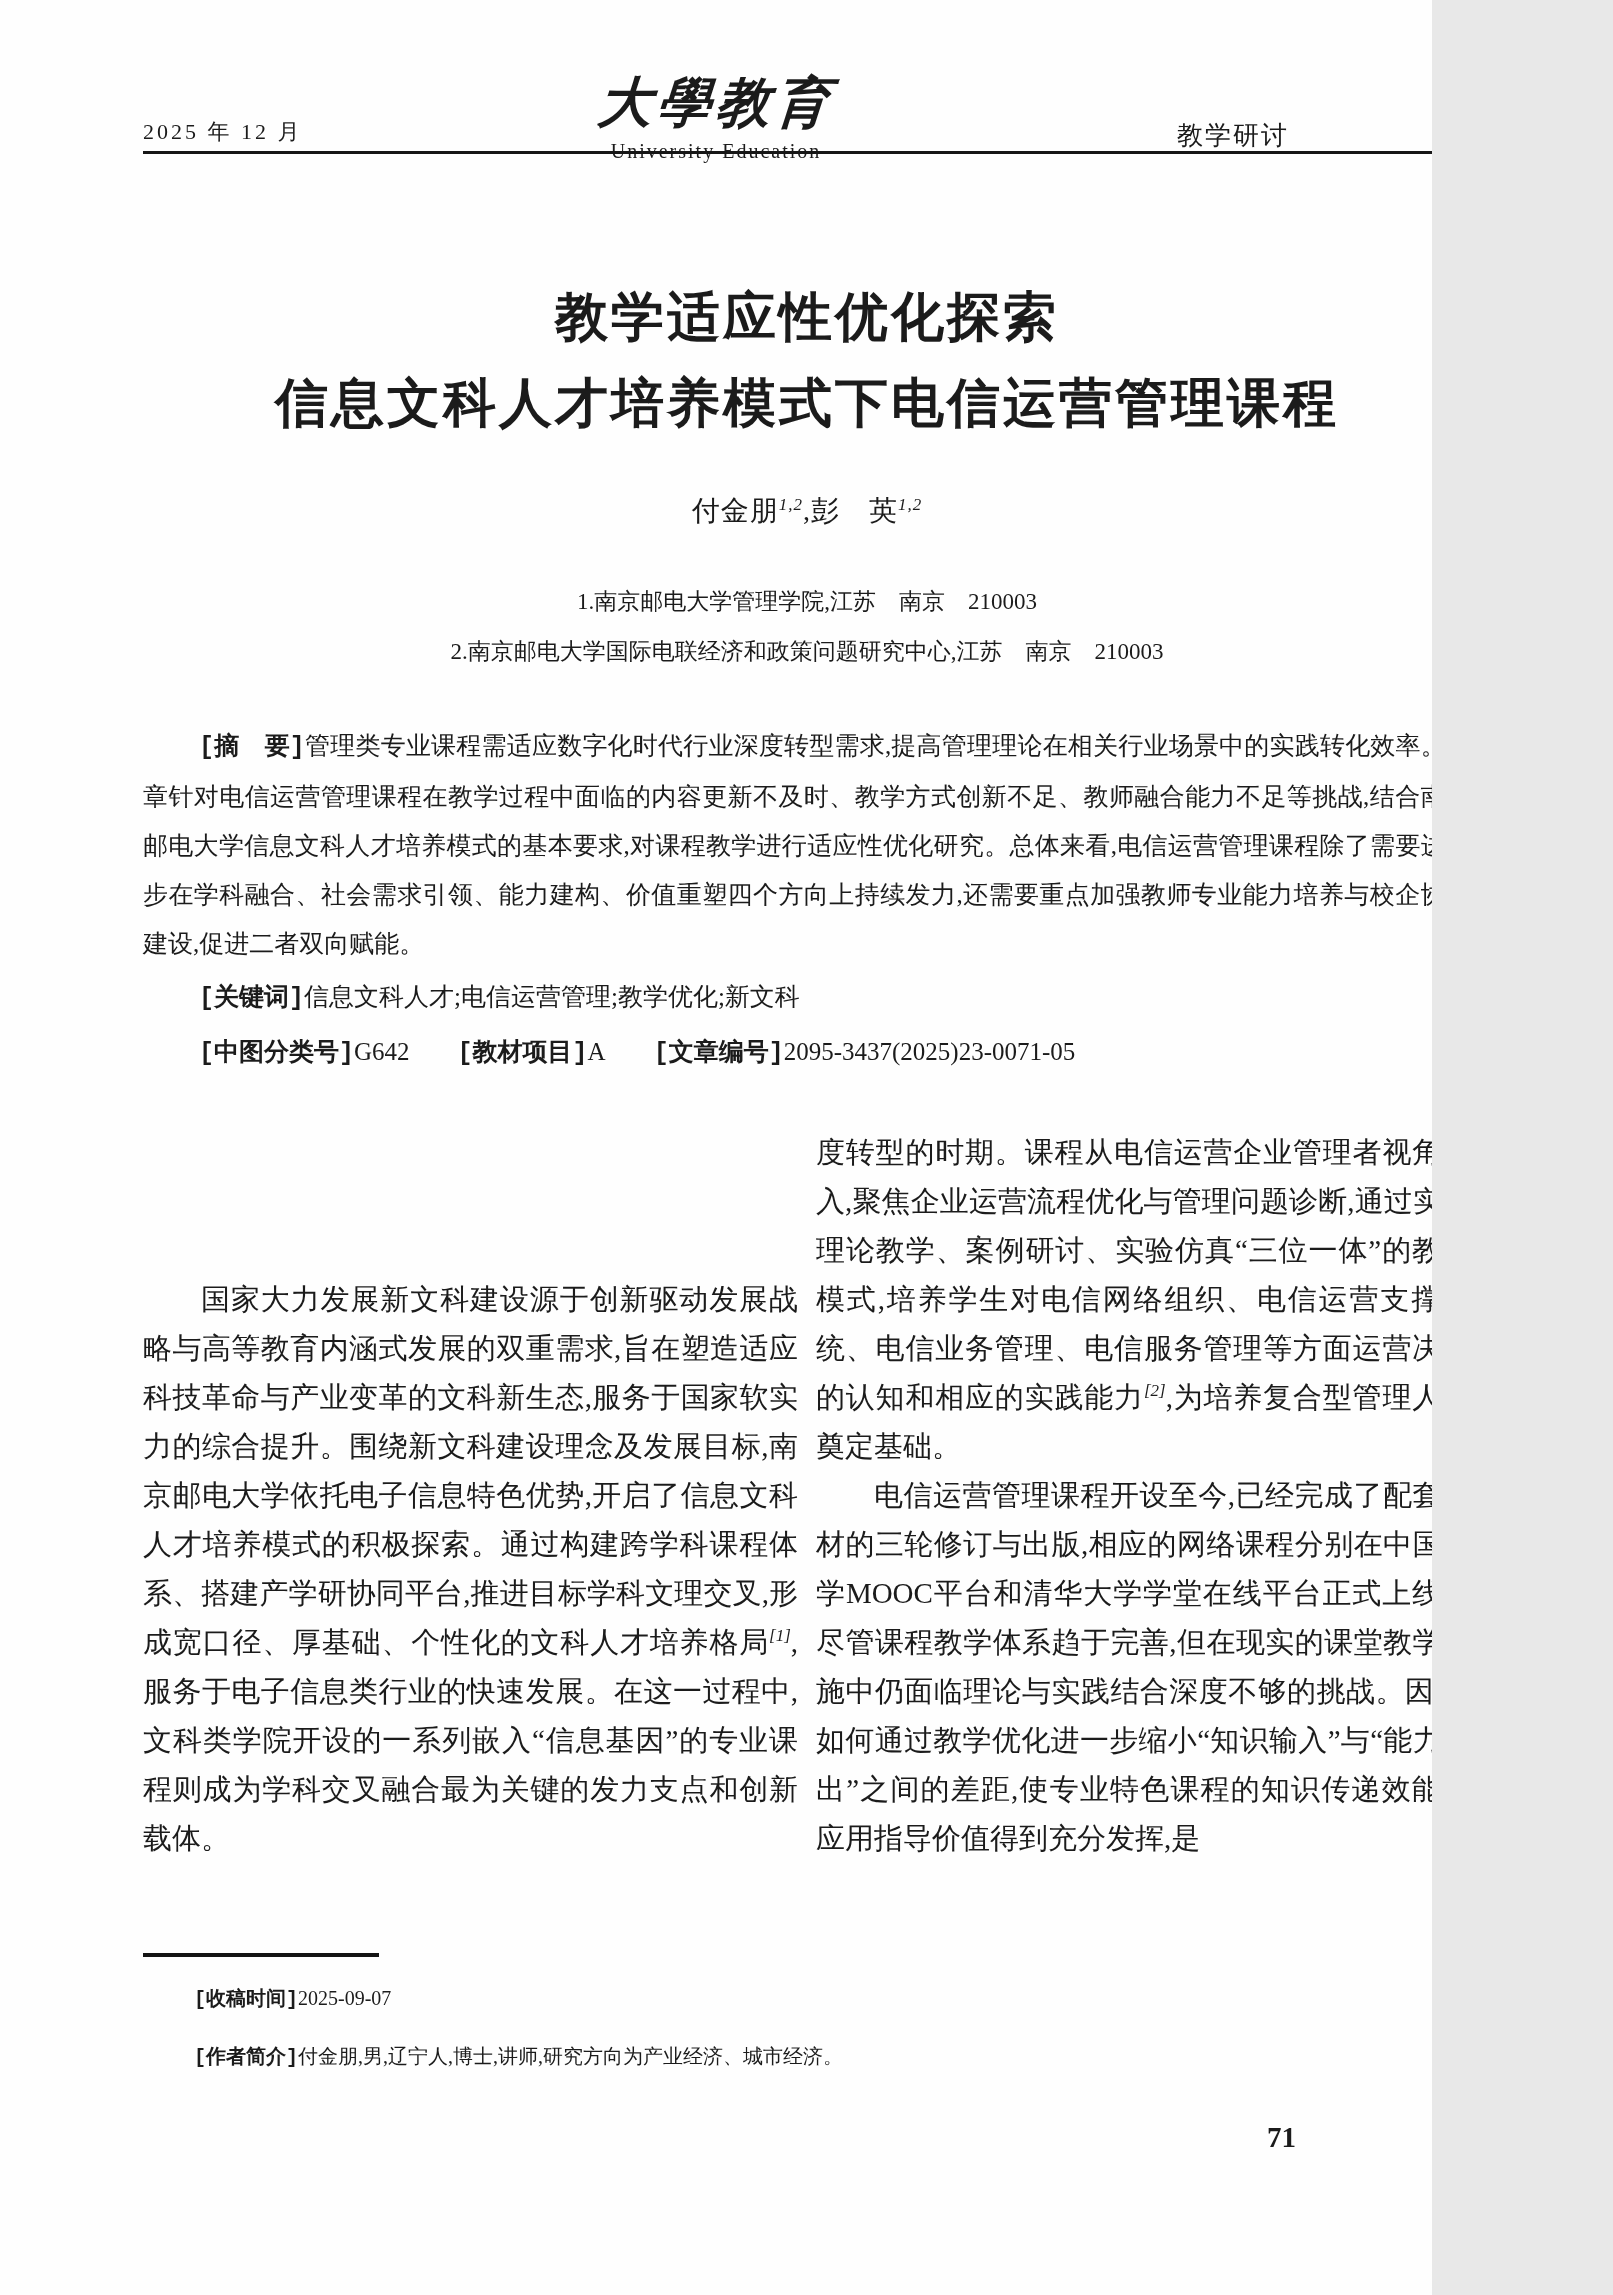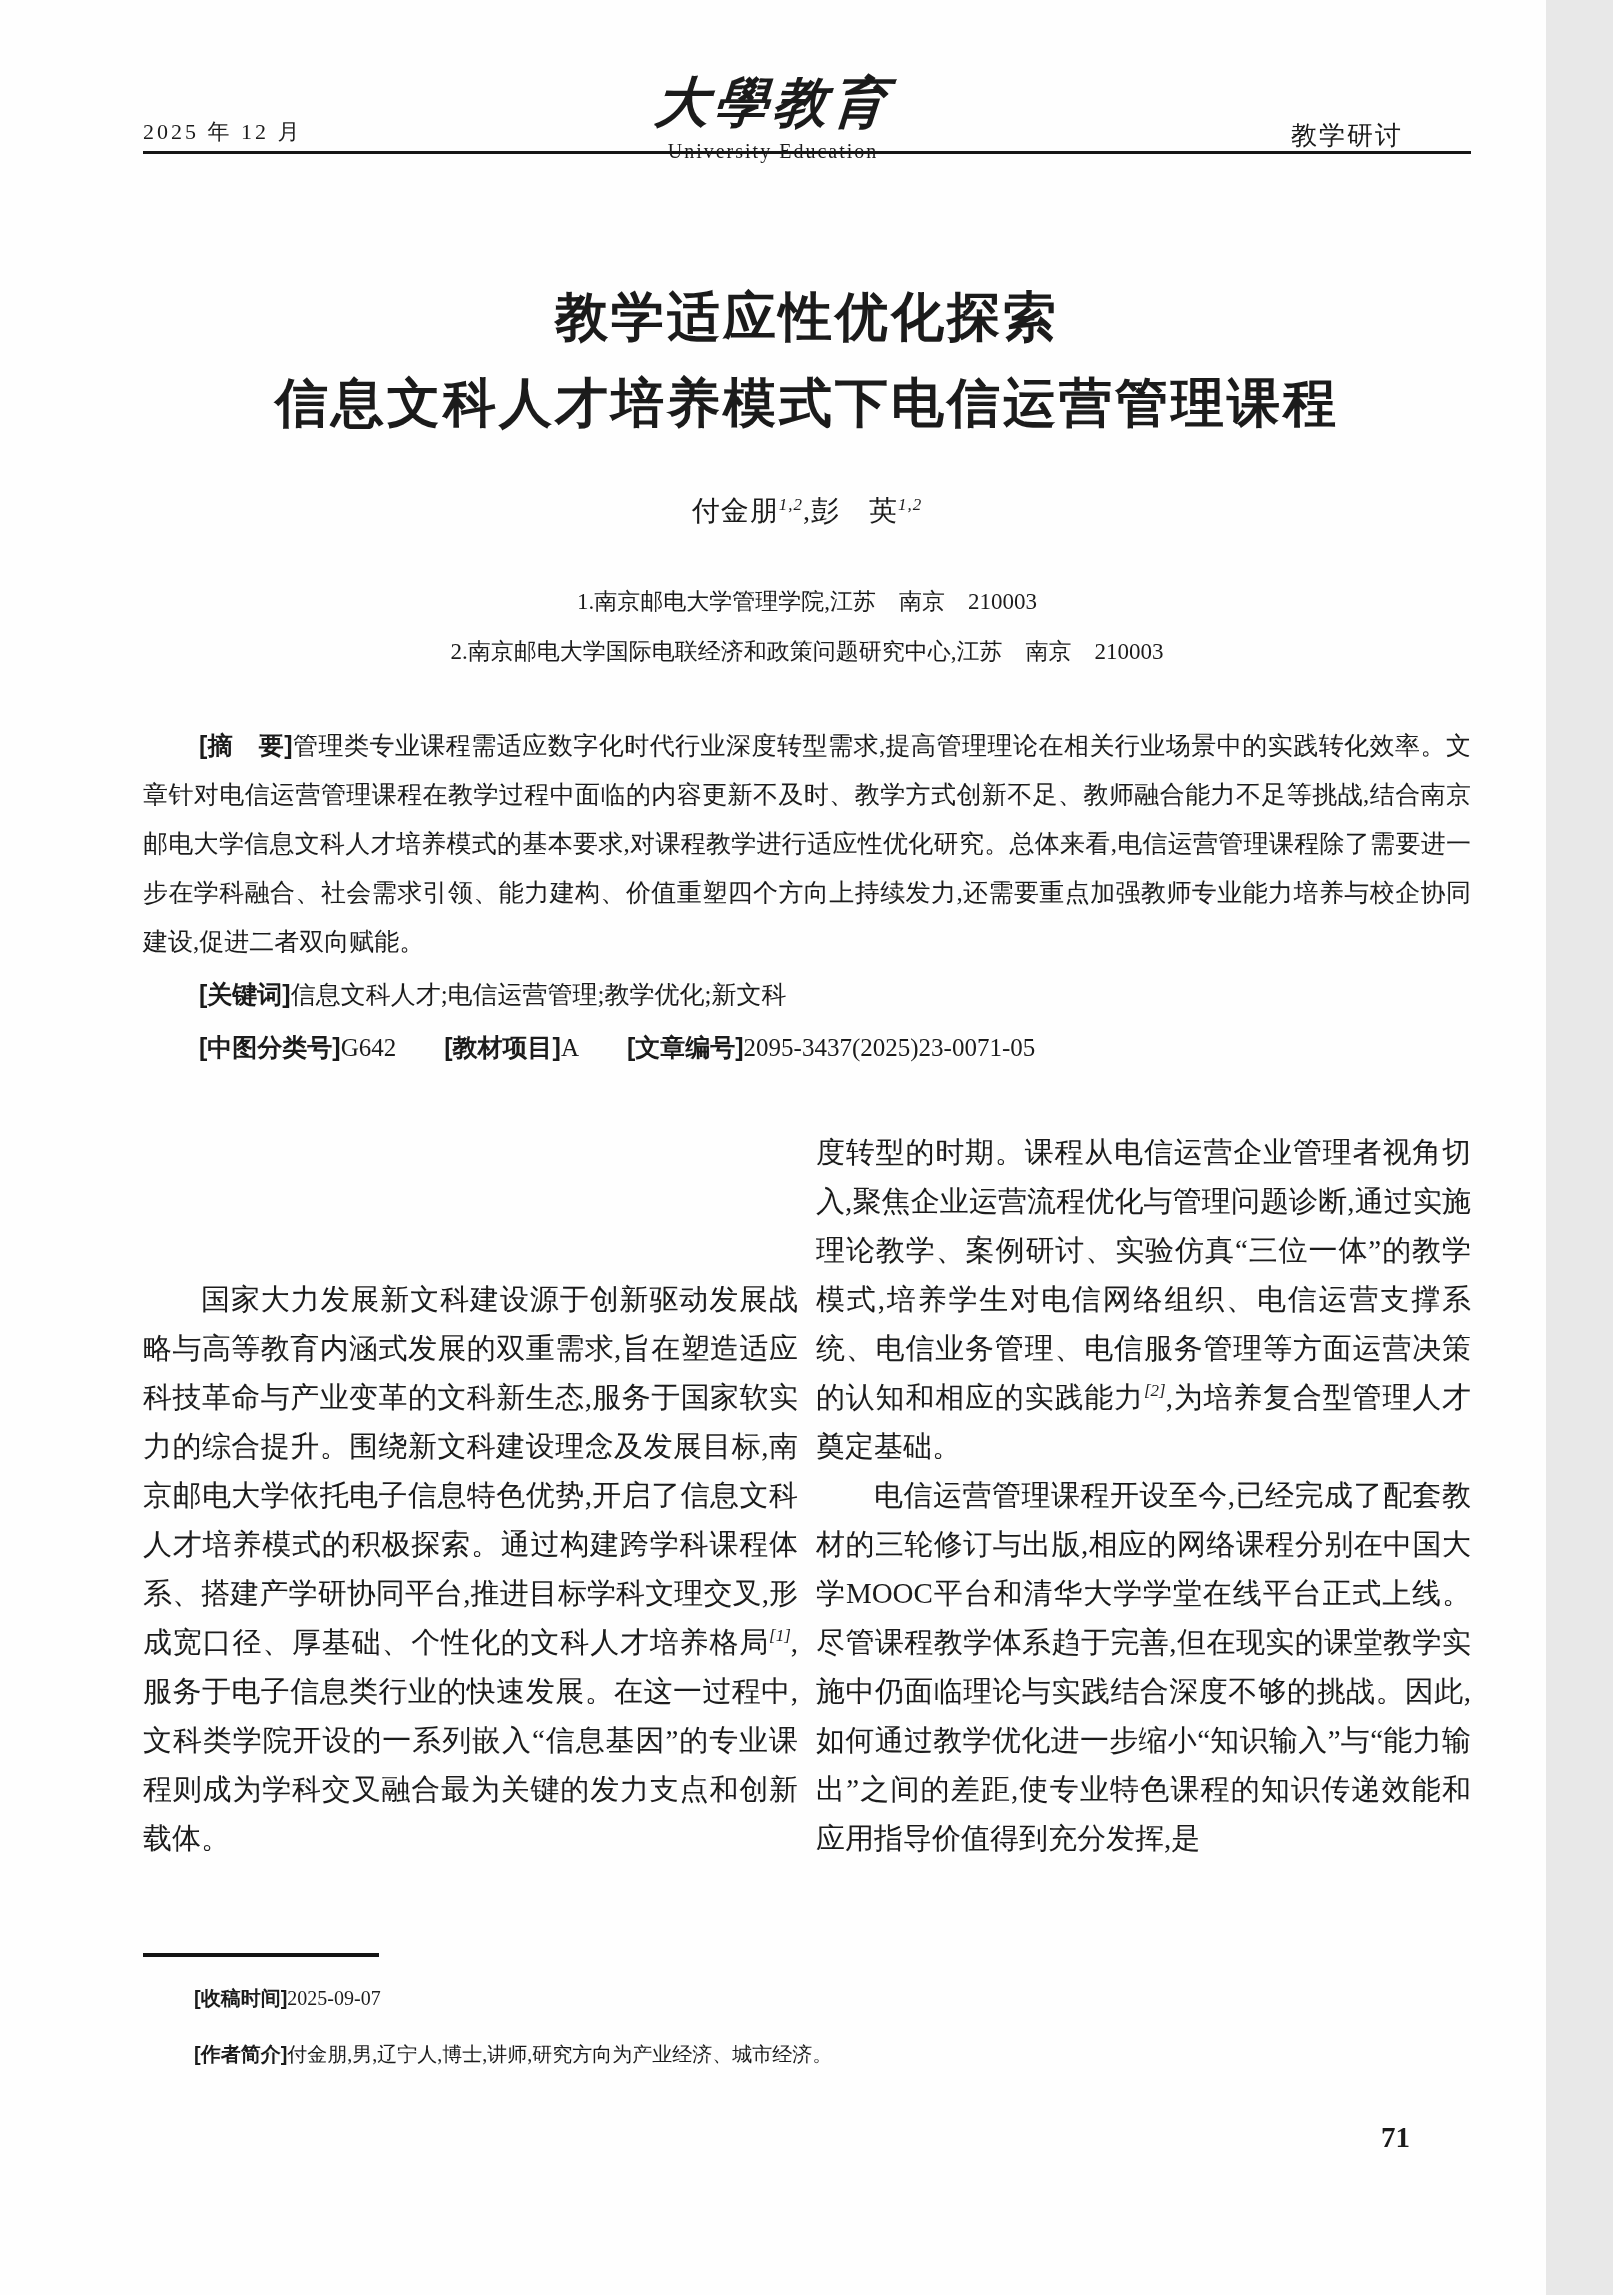--- a/index.html
+++ b/index.html
@@ -1,17 +1,17 @@
 <!DOCTYPE html>
 <html lang="zh" style="font-size:8px"><head>
 <meta charset="utf-8">
 <style>
   html,body { margin:0; padding:0; background:#e8e8e8; }
   .page {
-    position:relative; width:1546px; height:2295px;
+    position:relative; width:1432px; height:2295px;
     background:#fefefe; color:#1b1b1b; overflow:hidden;
     font-family:"Liberation Serif", serif;
   }
   sup { font-size:58%; line-height:0;font-style:italic; }
 
   
   .header-date {
     position:absolute; left:143px; top:117px;
     font-size:22px; letter-spacing:3px; white-space:nowrap;
   }
@@ -52,21 +52,21 @@
     text-align:center; font-size:23px; line-height:50px;
   }
 
   
   .abstract-block {
     position:absolute; left:143px; top:721px; width:1328px;
     font-size:25px; line-height:49px; text-align:justify;
   }
   .abstract-block p { margin:0; text-indent:56px; }
   .meta-label {
-    font-family:Liberation Sans, sans-serif; font-weight:700;
+    font-family:Liberation Mono, monospace; font-weight:700;
   }
   .kw-line   { margin-top:4px !important; }
   .clc-line  { margin-top:4px !important; text-align:left; }
   .clc-group { margin-right:48px; }
 
   
   .body-columns {
     position:absolute; left:143px; top:1128px; width:1328px;
     display:flex; gap:18px;
     font-size:29px; line-height:49px; text-align:justify;align-items:flex-end;

